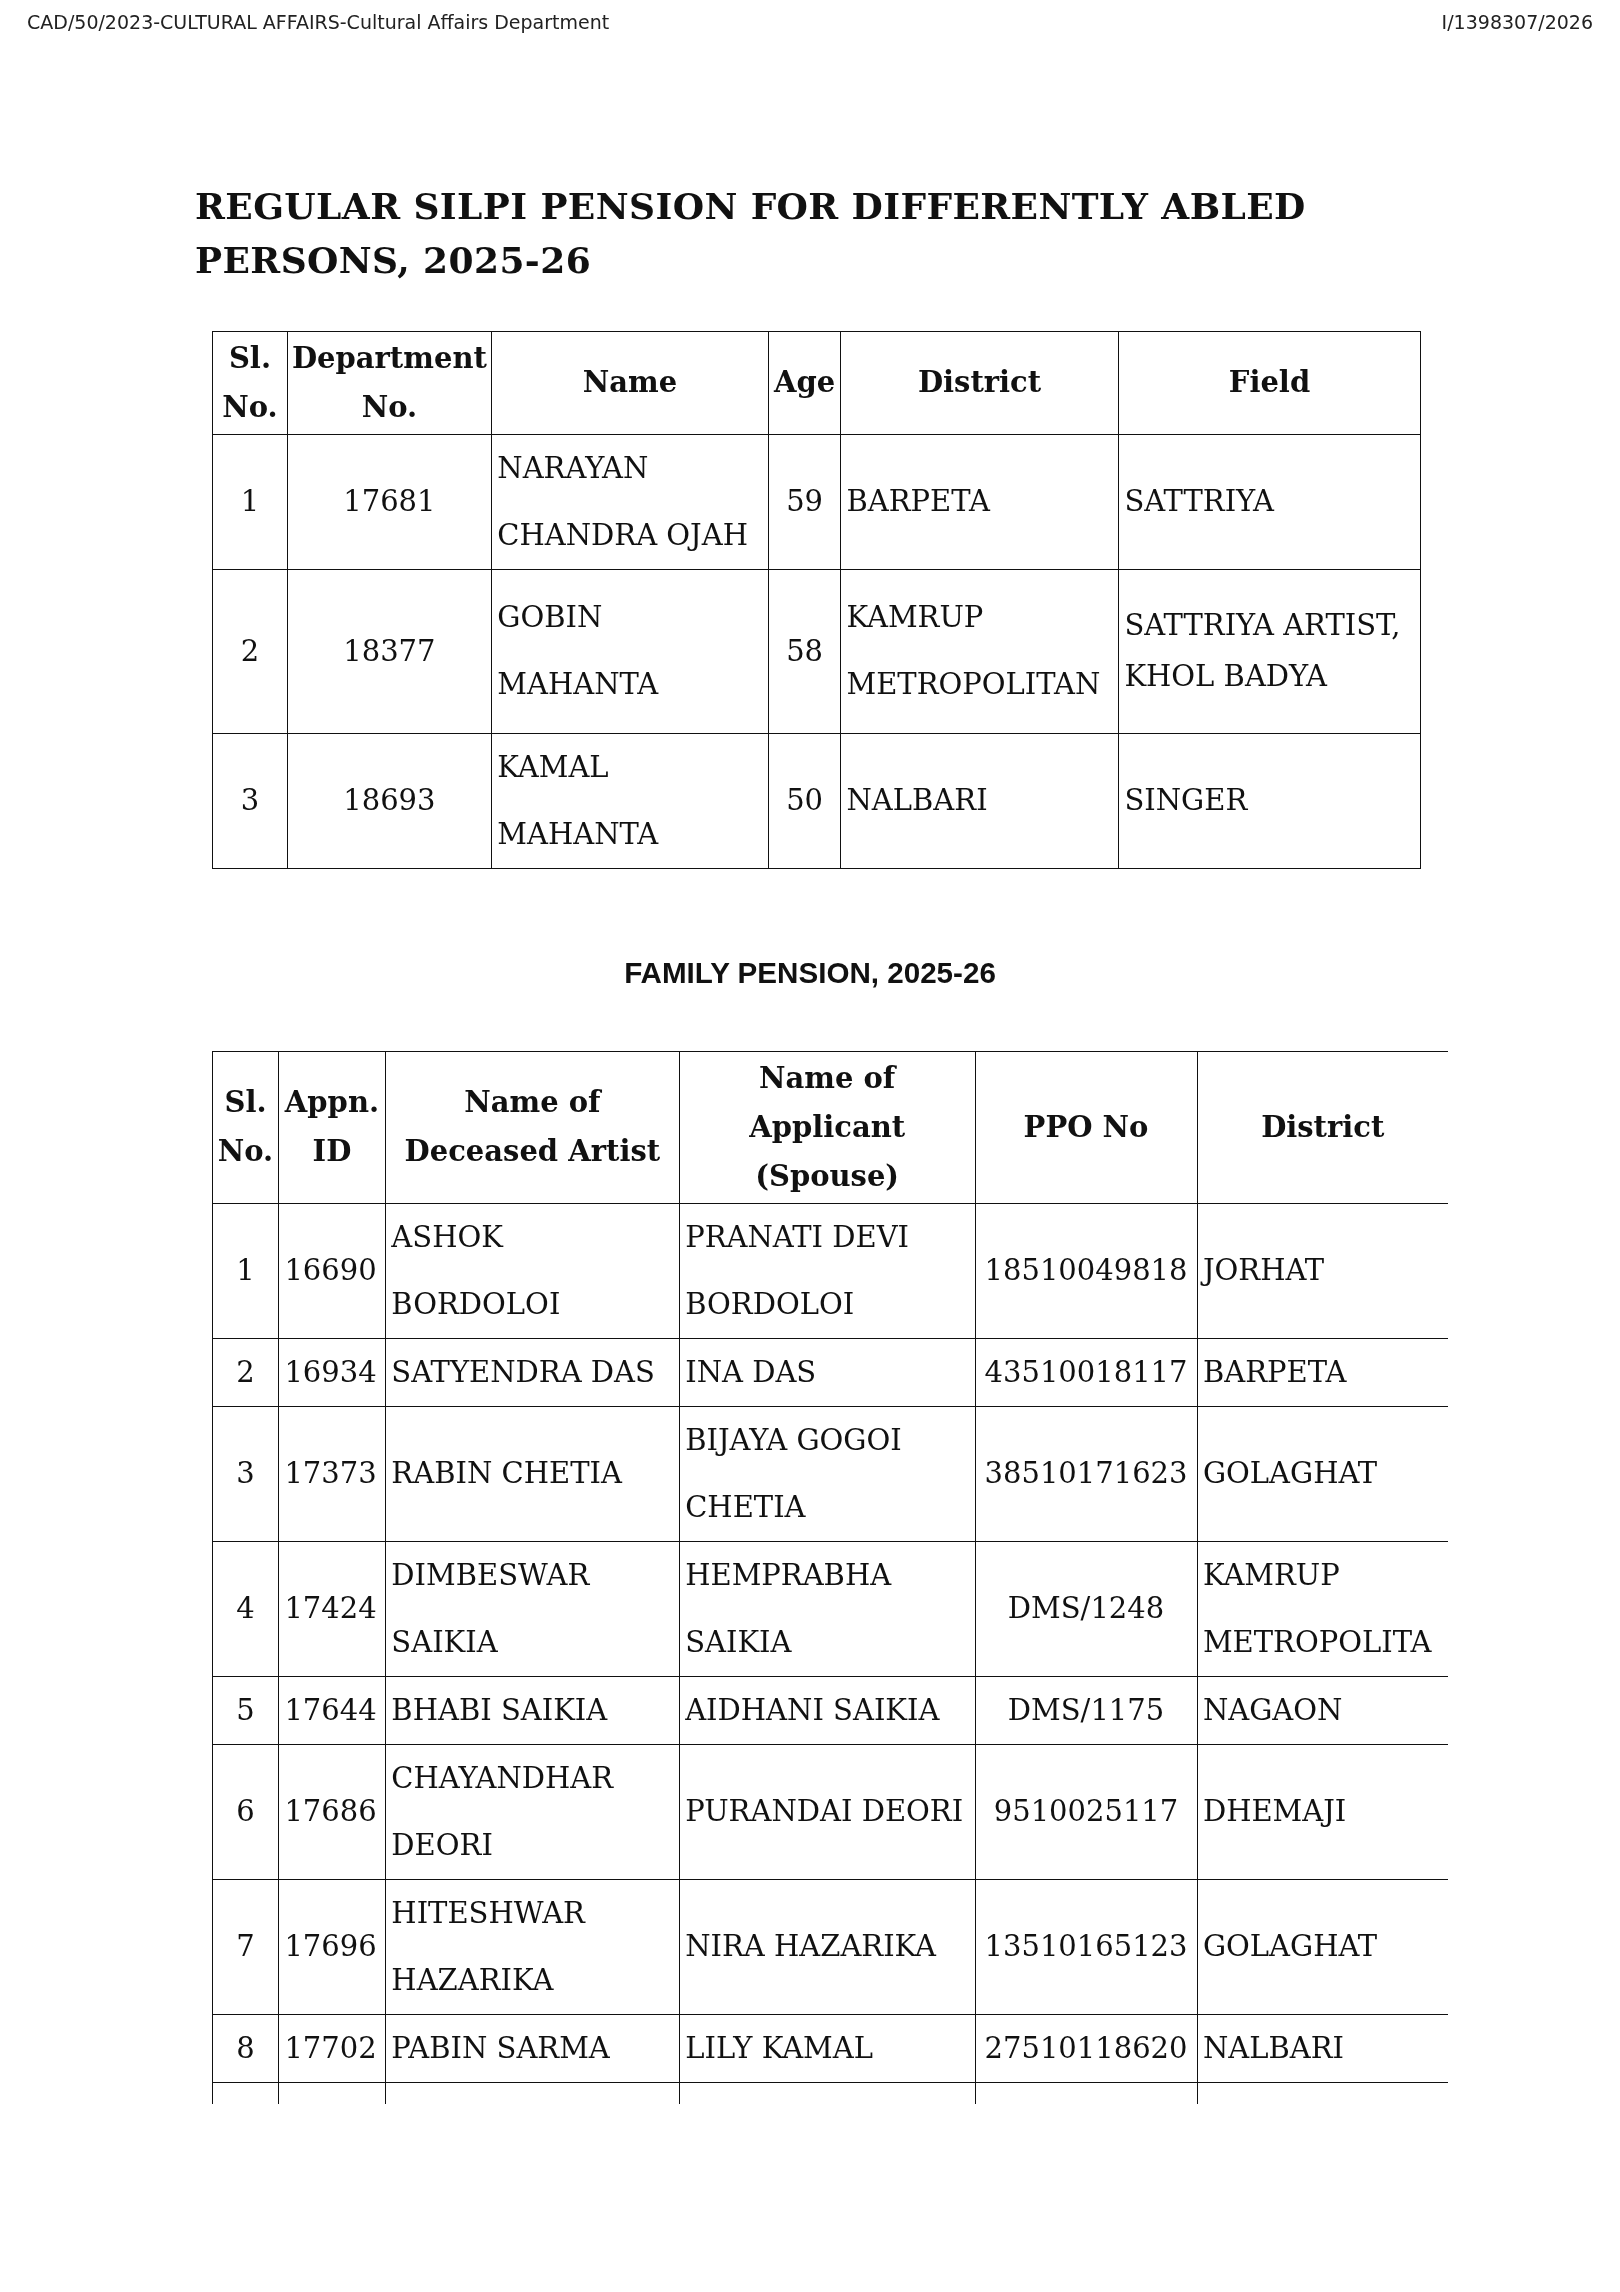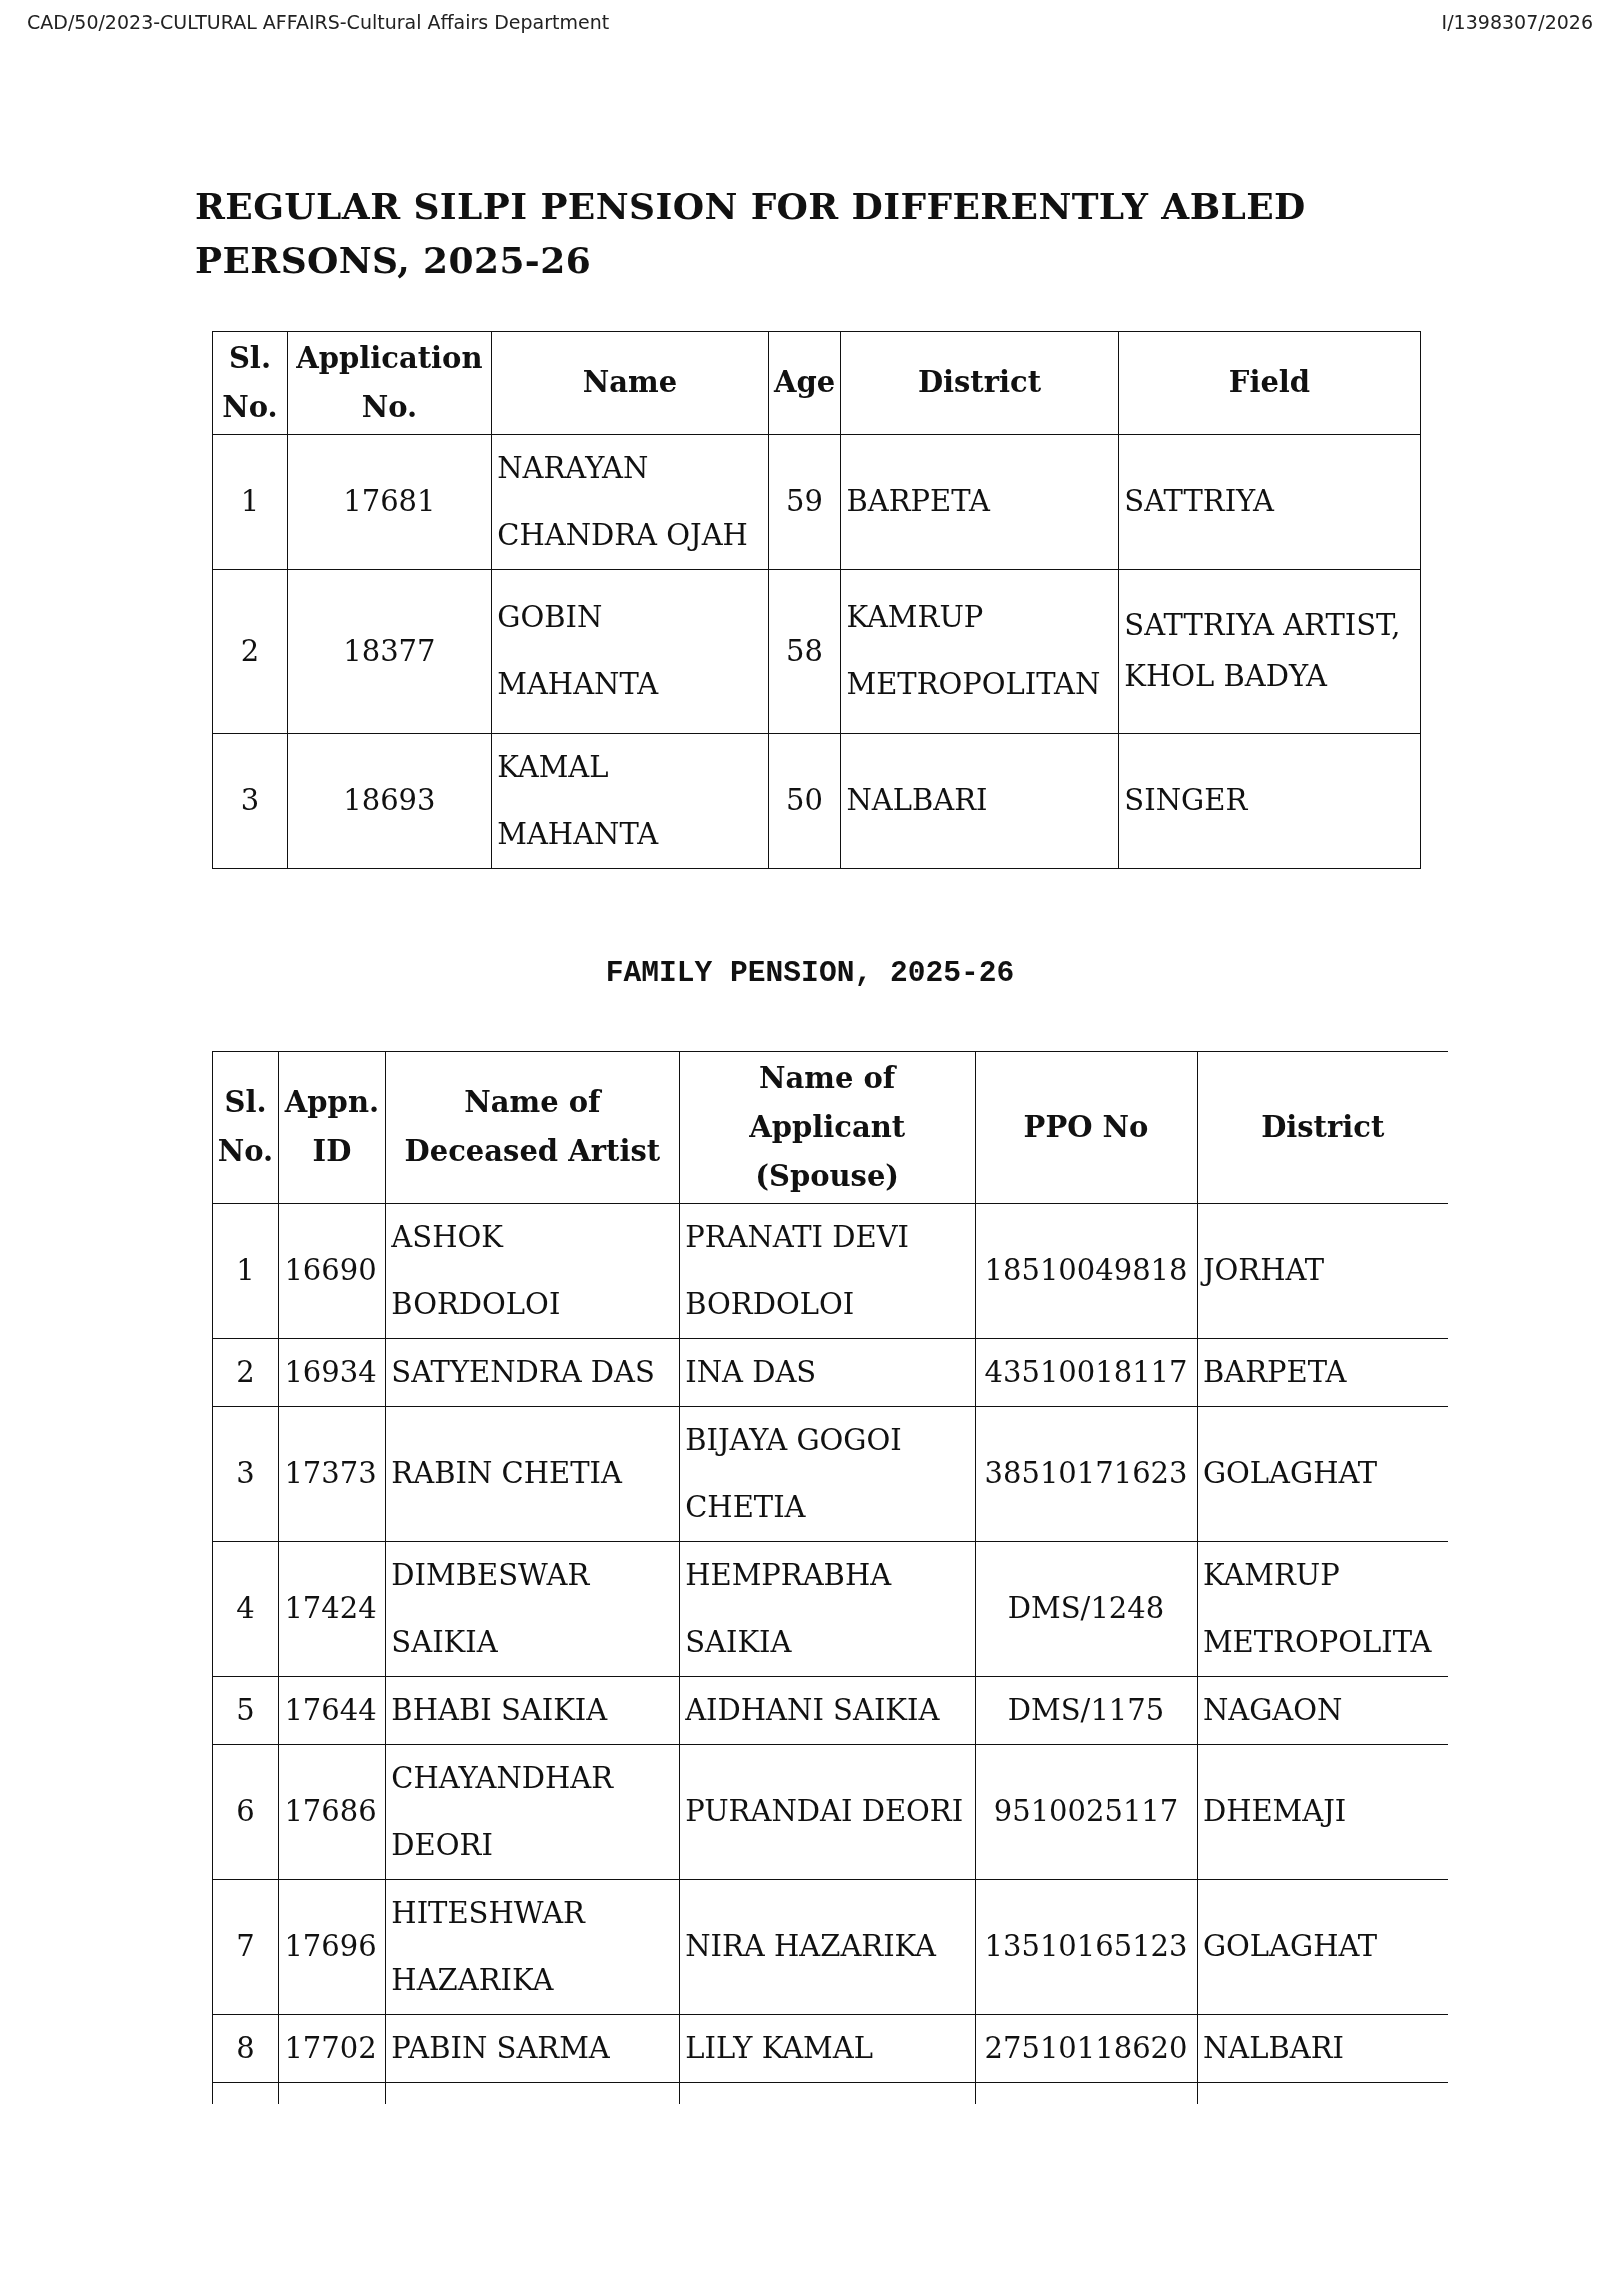--- a/index.html
+++ b/index.html
@@ -1,21 +1,21 @@
 <!DOCTYPE html>
 <html style="font-size:14.3px"><head>
 <meta charset="utf-8">
 <style>
   html, body { margin:0; padding:0; background:#ffffff; }
   body { width:1620px; height:2293px; position:relative; overflow:hidden; color:#111; }
   .hdr { position:absolute; top:10.7px; font-family:"DejaVu Sans", sans-serif; font-size:19px; color:#222; }
   .hdr-left { left:27px;text-align:right; }
   .hdr-right { right:27px;margin-left:32px; }
   .title1 { position:absolute; left:195px; top:179px; width:1236px; font-family:"DejaVu Serif", serif; font-weight:bold; font-size:36px; line-height:54px; letter-spacing:0.4px; }
-  .title2 { position:absolute; left:0; width:1620px; top:956px; text-align:center; font-family:Liberation Mono, monospace; font-weight:bold; font-size:29.6px; }
+  .title2 { position:absolute; left:0; width:1620px; top:956px; text-align:center; font-family:Liberation Sans, sans-serif; font-weight:bold; font-size:29.6px; }
   table { position:absolute; border-collapse:collapse; font-family:"DejaVu Serif", serif; }
   td, th { border:1.8px solid #111; vertical-align:middle; }
   th { font-weight:bold; font-size:29px; line-height:49px; text-align:center; padding:1.8px 3.6px; }
   td { font-size:29px; line-height:67px; padding:0 5.4px; text-align:left; }
   td.c { text-align:center; }
   #t1 { left:212px; top:331px; width:1209px; }
   #t1 thead tr { height:99px; }
   #t2 { left:212px; top:1051px; width:1236px; border-right:none; }
   #t2 th { line-height:49px; }
   #t2 thead tr { height:148px; }
@@ -35,21 +35,21 @@
     <col style="width:75px">
       <col style="width:204px">
       <col style="width:278px">
       <col style="width:72px">
       <col style="width:278px">
       <col style="width:303px">
   </colgroup>
   <thead>
     <tr>
       <th>Sl. No.</th>
-      <th>Application No.</th>
+      <th>Department No.</th>
       <th>Name</th>
       <th>Age</th>
       <th>District</th>
       <th>Field</th>
     </tr>
   </thead>
   <tbody>
     <tr style="height:128px">
       <td class="c">1</td>
       <td class="c">17681</td>

